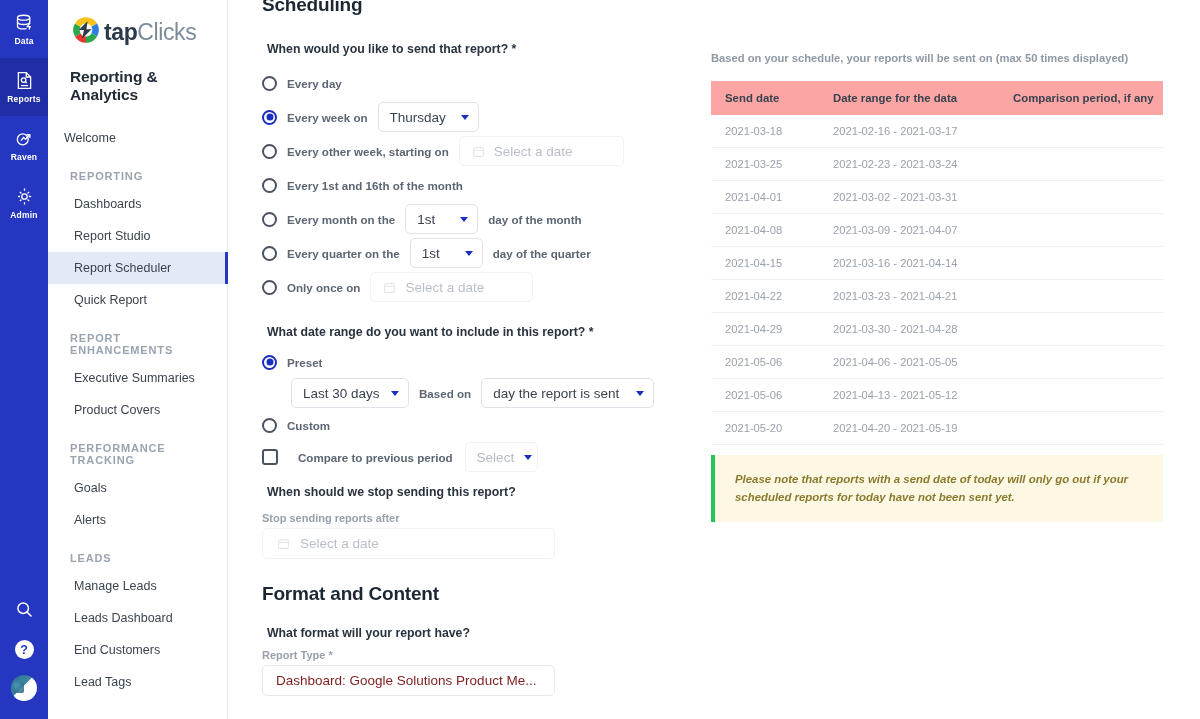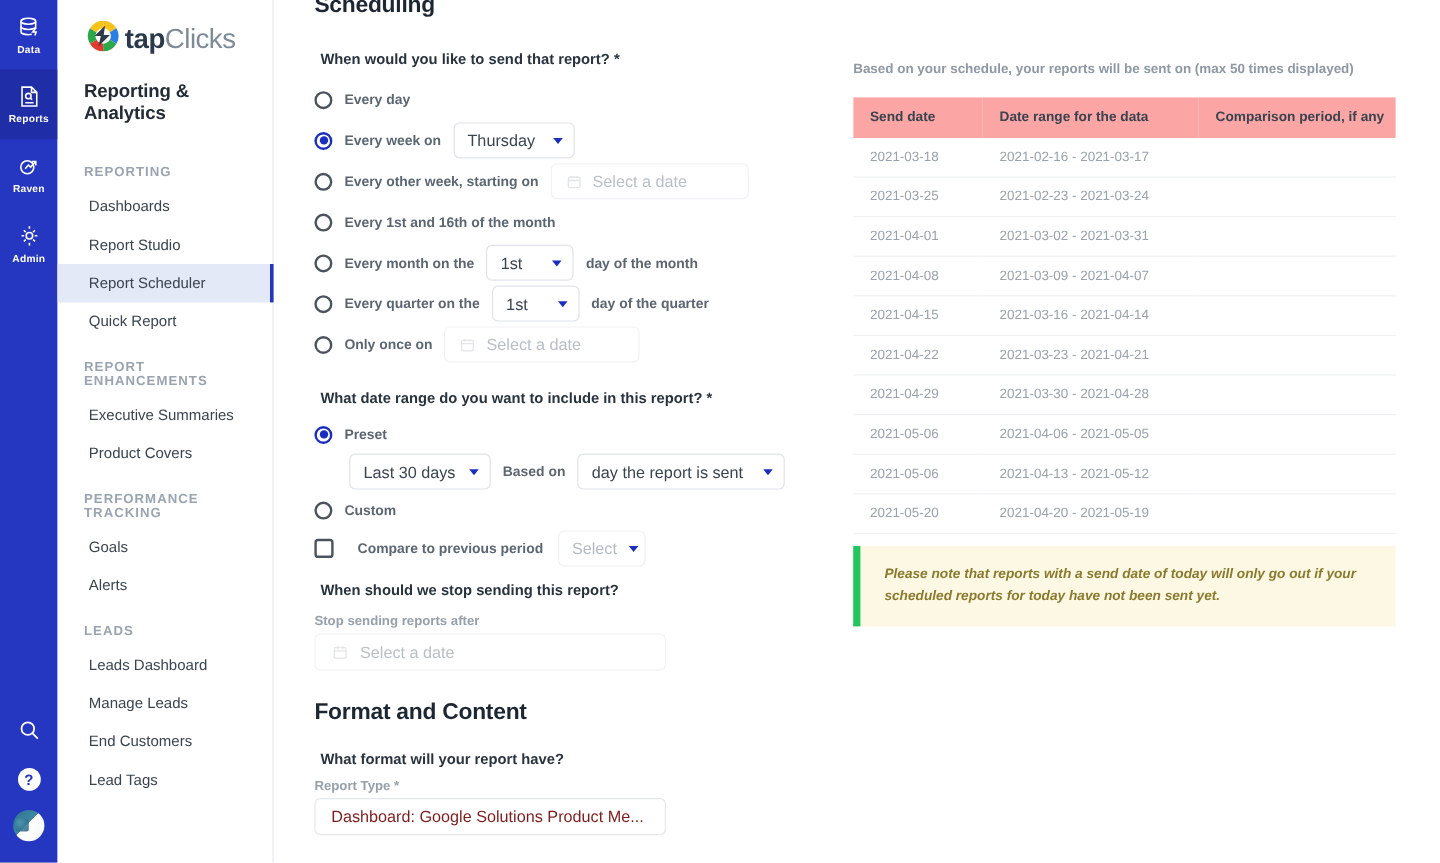--- a/index.html
+++ b/index.html
@@ -171,21 +171,21 @@
     padding: 10px 0 10px 14px;
     border-bottom: 1px solid #eef0f3;
   }
   .tbl tbody tr:first-child td { border-top: none; }
   .tbl col.c1 { width: 108px; }
   .tbl col.c2 { width: 180px; }
   .tbl col.c3 { width: auto; }
   .tbl-clip { height: 400px; overflow: hidden; position: relative; }
   .notice {
     position: absolute; left: 8px; right: 14px; top: 455px;
-    background: #fdf8e3; border-left: 6px solid #22c55e;
+    background: #fdf8e3; border-left: 4px solid #22c55e;
     padding: 16px 18px 16px 20px;
     font-size: 11.4px; font-style: italic; color: #8a7a2e;
     line-height: 1.55; font-weight: 600; width: 452px;
   }
 </style>
 </head>
 <body>
 
 <div class="app">
 
@@ -265,38 +265,39 @@
             <path d="M22 9 L11 20 L17.5 20 L15 31 L27 19 L20.5 19 Z" fill="#2f3b4a"></path>
           </svg>
         </span>
         <span class="logo-text"><span>tap</span><span class="light">Clicks</span></span>
       </div>
     </div>
 
     <div class="product-title">Reporting &amp; Analytics</div>
 
     <div class="nav">
+      <div class="nav-item top">Welcome</div>
 
       <div class="nav-group-label">REPORTING</div>
       <div class="nav-item indent">Dashboards</div>
       <div class="nav-item indent">Report Studio</div>
       <div class="nav-item indent active">Report Scheduler</div>
       <div class="nav-item indent">Quick Report</div>
 
       <div class="nav-group-label">REPORT ENHANCEMENTS</div>
       <div class="nav-item indent">Executive Summaries</div>
       <div class="nav-item indent">Product Covers</div>
 
       <div class="nav-group-label">PERFORMANCE TRACKING</div>
       <div class="nav-item indent">Goals</div>
       <div class="nav-item indent">Alerts</div>
 
       <div class="nav-group-label">LEADS</div>
+      <div class="nav-item indent">Manage Leads</div>
       <div class="nav-item indent">Leads Dashboard</div>
-      <div class="nav-item indent">Manage Leads</div>
       <div class="nav-item indent">End Customers</div>
       <div class="nav-item indent">Lead Tags</div>
     </div>
   </aside>
 
   <main class="center">
 
     <h1 class="sec-title">Scheduling</h1>
 
     <div class="q-label">When would you like to send that report? *</div>

